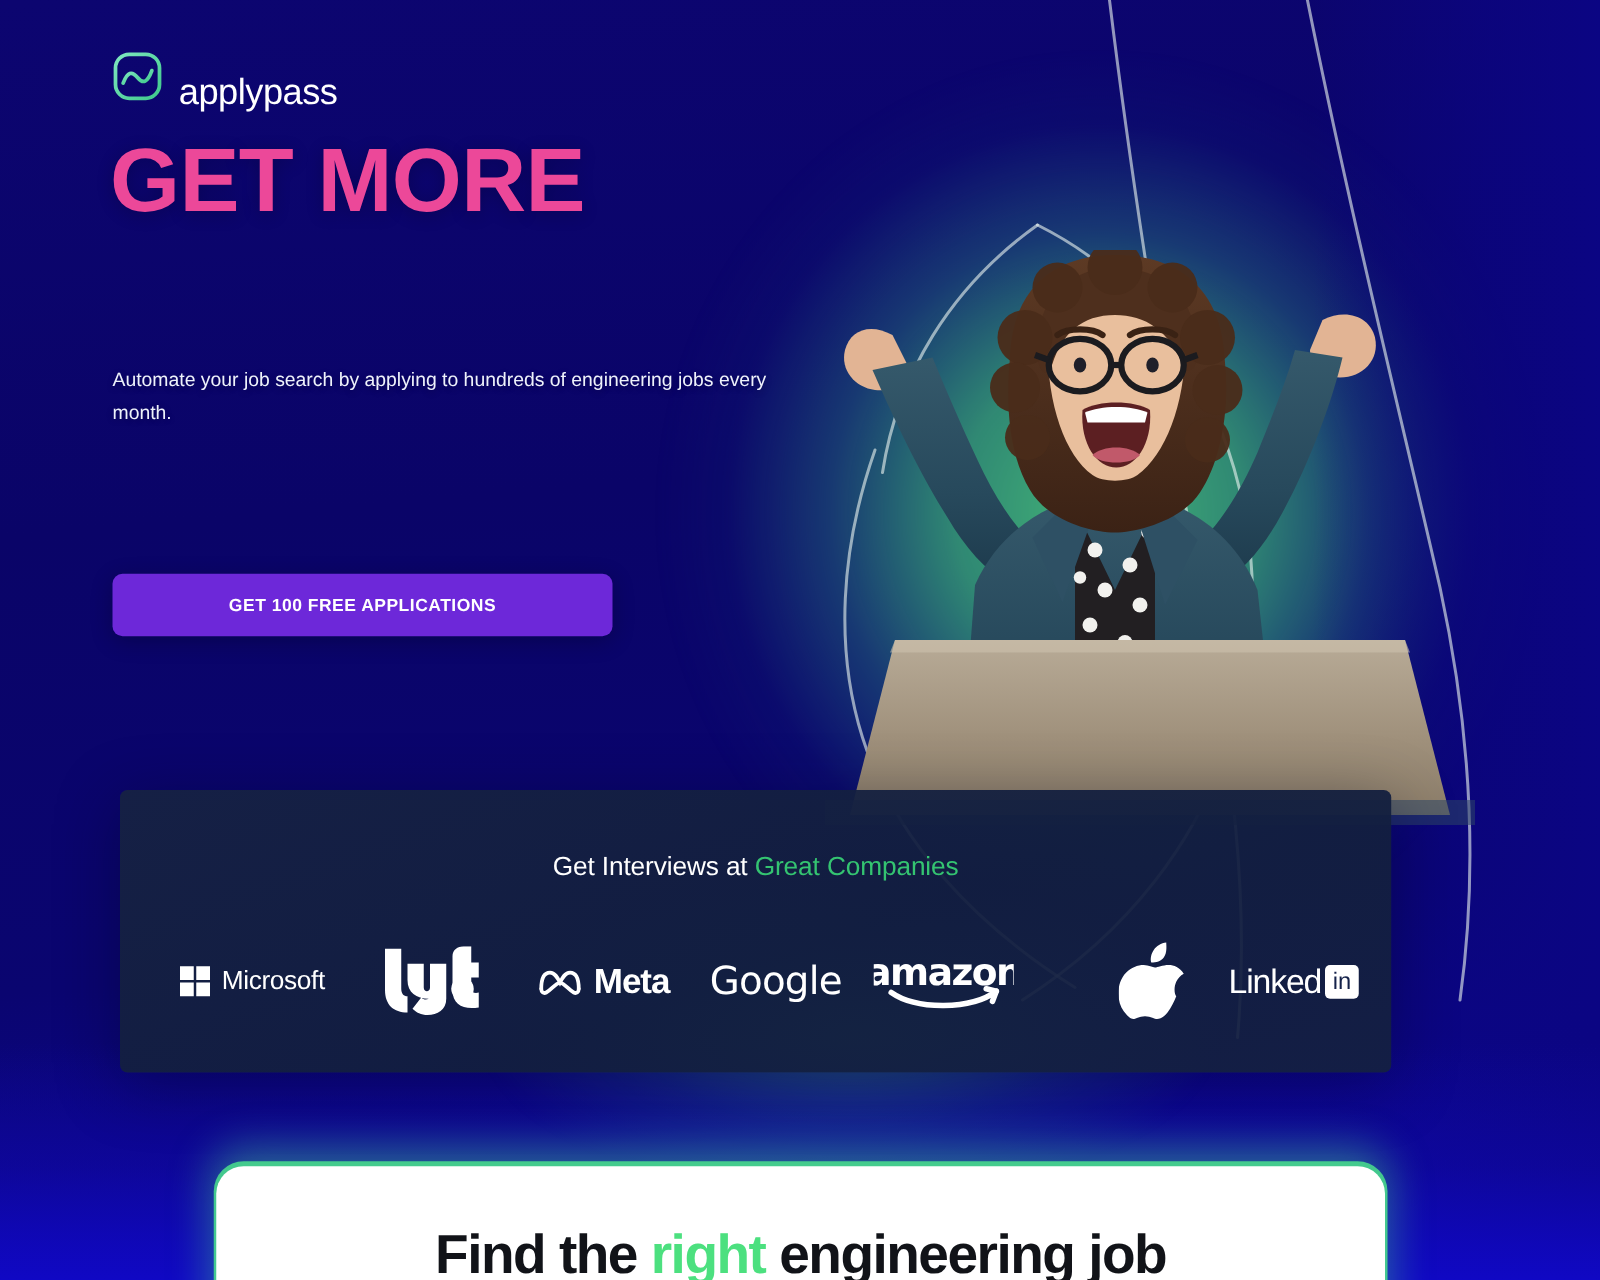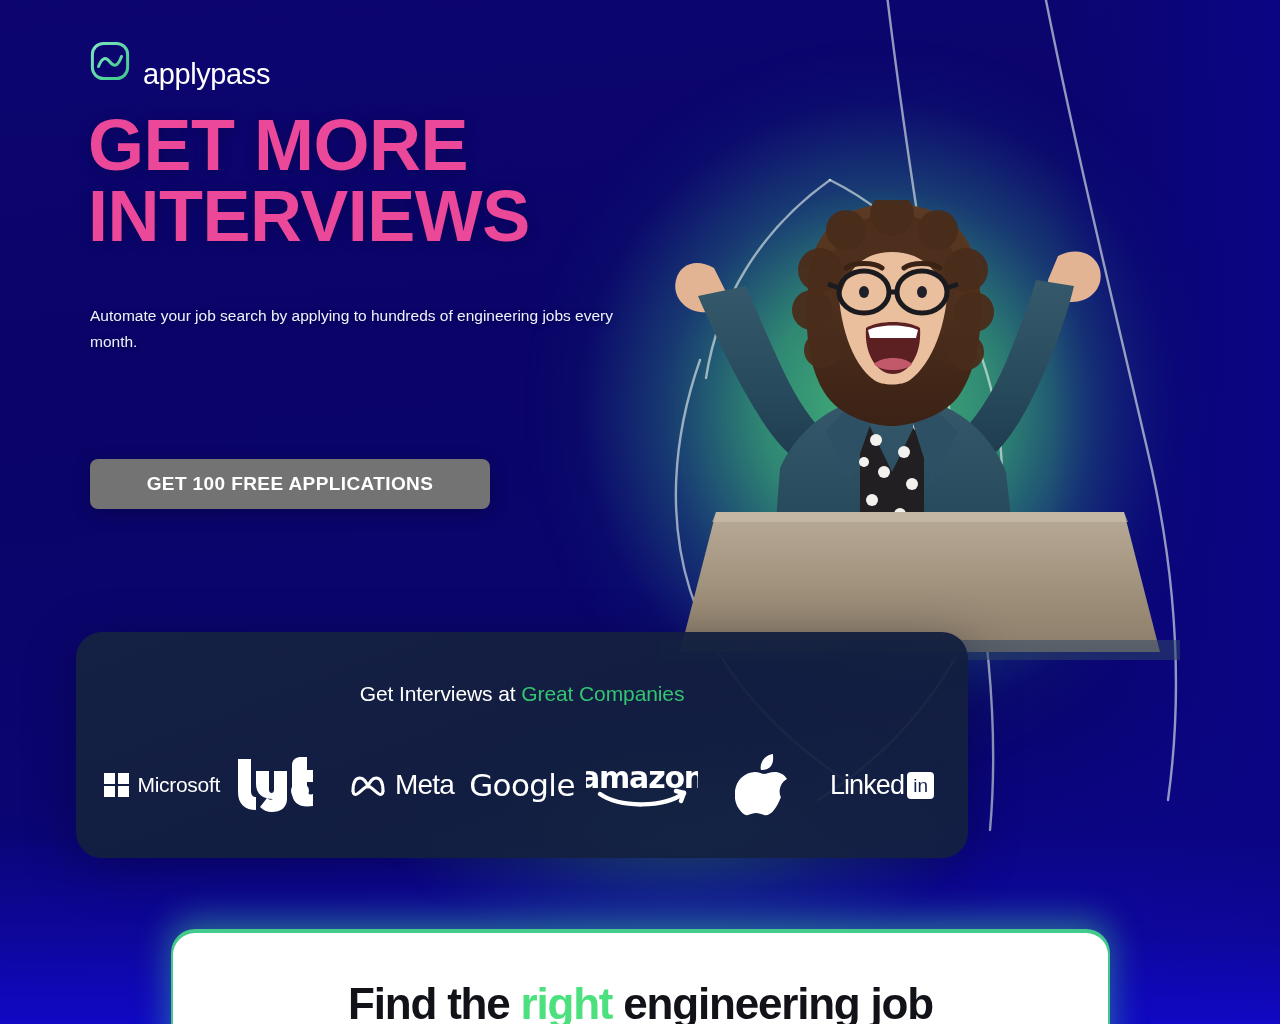--- a/index.html
+++ b/index.html
@@ -89,76 +89,76 @@
     font-weight:700;
     font-size:72px;
     line-height:0.99;
     letter-spacing:-0.5px;
     text-transform:uppercase;
     text-shadow:0 2px 14px rgba(0,0,0,0.22);
   }
   .headline .l2 { display:block; }
 
   .subhead {
-    position:absolute; left:90px; top:303px;
+    position:absolute; left:90px; top:292px;
     width:548px;
     color:#eef2fb;
     font-size:15.5px;
     line-height:26px;
     font-weight:400;
     text-shadow:0 1px 6px rgba(0,0,0,0.30);
   }
 
   .cta-btn {
     position:absolute; left:90px; top:459px;
     width:400px; height:50px;
-    background:#737373;
+    background:#6d28d9;
     border:none; border-radius:8px;
     color:#ffffff;
     font-family:"Liberation Sans", sans-serif;
-    font-size:19px; font-weight:700; letter-spacing:0.4px;
+    font-size:14px; font-weight:700; letter-spacing:0.4px;
     cursor:pointer;
     box-shadow:0 4px 18px rgba(0,0,0,0.24);
   }
 
   
   .companies {
-    position:absolute; left:76px; top:632px;
-    width:892px; height:226px;
-    border-radius:26px;
+    position:absolute; left:96px; top:632px;
+    width:1017px; height:226px;
+    border-radius:6px;
     background:linear-gradient(160deg, rgba(22,34,66,0.93) 0%, rgba(18,30,62,0.95) 55%, rgba(20,32,64,0.93) 100%);
     box-shadow:0 10px 50px rgba(2,2,30,0.35);
     overflow:hidden;
   }
   .companies-title {
     position:absolute; left:0; right:0; top:50px;
     text-align:center;
     font-size:21px; font-weight:400; color:#ffffff;
     letter-spacing:-0.1px;
   }
   .companies-title .accent { color:#34c471; }
   .logos-row {
     position:absolute; left:26px; right:26px; top:108px;
     height:90px;
     display:flex; align-items:center; justify-content:space-between;
   }
   .logo-item {
-    display:flex; align-items:center; justify-content:center;
+    display:flex; align-items:center; justify-content:flex-end;
     height:80px; flex:1 1 0;
     color:#ffffff;
   }
   .ms-logo { display:flex; align-items:center; gap:9px; }
   .ms-grid {
     display:grid; grid-template-columns:11px 11px; grid-template-rows:11px 11px;
     gap:2.5px;
   }
   .ms-grid i { display:block; background:#fff; }
   .ms-word { font-size:21px; font-weight:400; letter-spacing:-0.3px; color:#fff; }
   .meta-row { display:flex; align-items:center; gap:9px; }
-  .meta-word { font-size:28px; font-weight:400; letter-spacing:-0.8px; color:#fff; }
+  .meta-word { font-size:28px; font-weight:700; letter-spacing:-0.8px; color:#fff; }
   .google-word {
     font-size:31px; font-weight:400; letter-spacing:-0.6px; color:#fff;
     font-family:"DejaVu Sans", sans-serif;
   }
   .li-row { display:flex; align-items:center; }
   .li-word { font-size:27px; font-weight:400; letter-spacing:-0.9px; color:#fff; }
   .li-box {
     margin-left:3px;
     width:27px; height:27px; border-radius:4px; background:#fff;
     color:#15224a; font-size:19px; font-weight:400;
@@ -301,21 +301,20 @@
         </linearGradient>
       </defs>
       <rect x="2.4" y="2.4" width="35.2" height="35.2" rx="11" ry="11" fill="none" stroke="url(#lg)" stroke-width="3"></rect>
       <path d="M8.5,25.5 C12,16.5 15.5,15.5 20,21 C24.5,26.5 28,25 31.5,15.5" fill="none" stroke="url(#lg)" stroke-width="3" stroke-linecap="round" stroke-linejoin="round"></path>
     </svg>
     <span class="logo-word">applypass</span>
   </div>
 
   <h1 class="headline">
     <span class="l1">GET MORE</span>
-    <span class="l2">INTERVIEWS</span>
   </h1>
 
   <p class="subhead">Automate your job search by applying to hundreds of engineering jobs every month.</p>
 
   <button class="cta-btn">GET 100 FREE APPLICATIONS</button>
 
   <section class="companies">
     <div class="companies-title">
       <span>Get Interviews at </span><span class="accent">Great Companies</span>
     </div>

